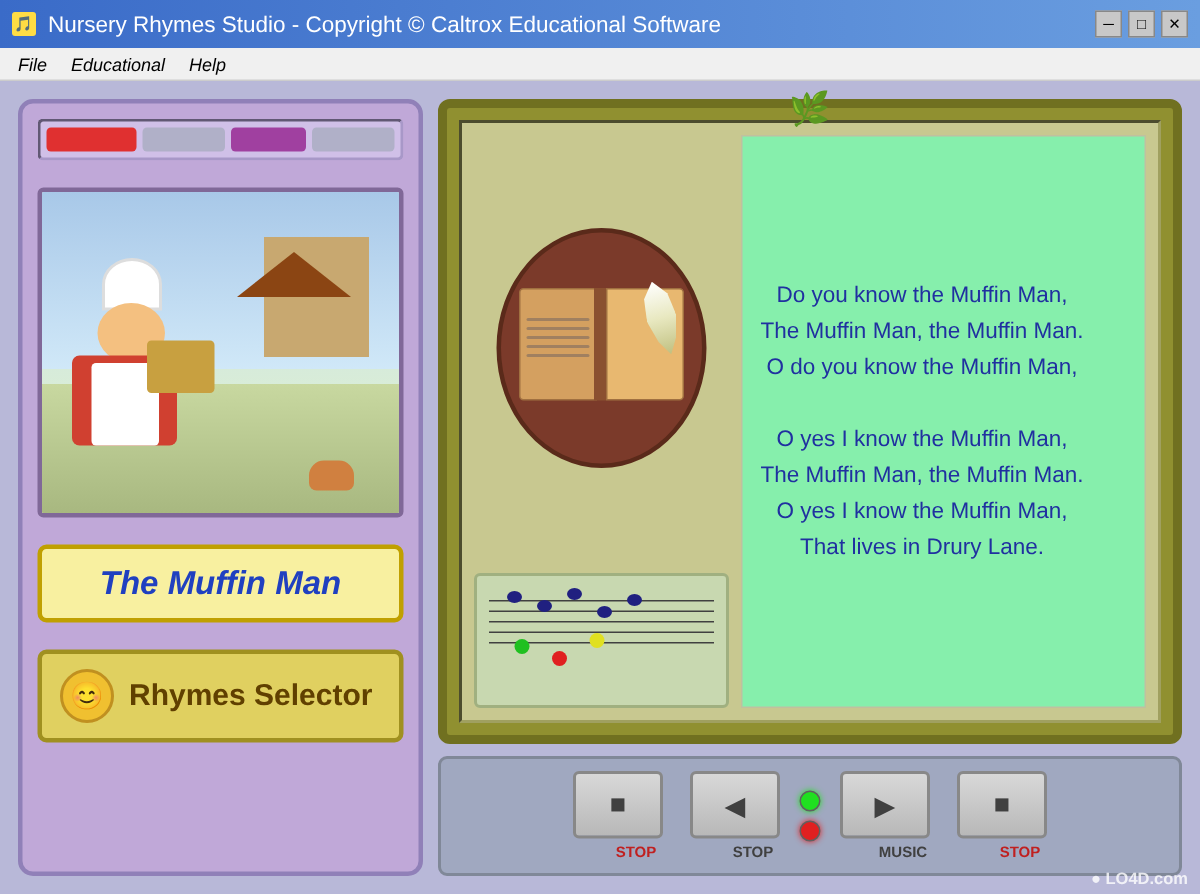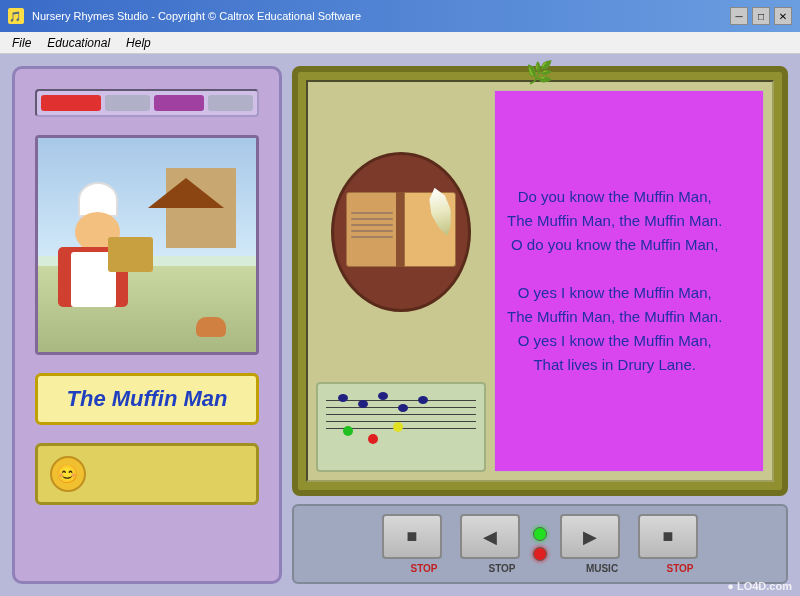--- a/index.html
+++ b/index.html
@@ -23,21 +23,21 @@
     .title-bar-icon {
       width: 16px;
       height: 16px;
       background: #ffdd44;
       border-radius: 2px;
       display: flex; align-items: center; justify-content: center;
       font-size: 10px;
     }
     .title-bar-text {
       color: white;
-      font-size: 11px;
+      font-size: 15px;
       flex: 1;
     }
     .title-bar-buttons {
       display: flex; gap: 4px;
     }
     .title-btn {
       width: 18px; height: 18px;
       background: #c8c8c8;
       border: 1px solid #888;
       display: flex; align-items: center; justify-content: center;
@@ -70,21 +70,21 @@
       padding: 12px;
       gap: 10px;
     }
 
     
     .left-panel {
       width: 270px;
       background: #c0a8d8;
       border: 3px solid #9080b8;
       border-radius: 10px;
-      padding: 20px;
+      padding: 10px;
       display: flex;
       flex-direction: column;
       gap: 18px;
     }
 
     
     .indicator-bar {
       display: flex;
       gap: 4px;
       align-items: center;
@@ -363,21 +363,21 @@
     .note.n4 { left: 80px; top: 20px; }
     .note.n5 { left: 100px; top: 12px; }
     
     .dot-g { width: 10px; height: 10px; border-radius: 50%; background: #20c020; position: absolute; }
     .dot-r { width: 10px; height: 10px; border-radius: 50%; background: #e02020; position: absolute; }
     .dot-y { width: 10px; height: 10px; border-radius: 50%; background: #e0e020; position: absolute; }
 
     
     .frame-right-col {
       flex: 1;
-      background: #d946ef;
+      background: #86efac;
       border: 1px solid #c0c0a0;
       padding: 16px 12px;
       display: flex;
       align-items: center;
     }
     .lyrics {
       color: #2030a0;
       font-size: 15px;
       line-height: 1.6;
       text-align: center;
@@ -504,20 +504,21 @@
     </div>
 
     <div class="title-box">
       <span class="title-box-text">The Muffin Man</span>
     </div>
 
     <div class="rhymes-selector">
       <div class="selector-icon">
         <span>😊</span>
       </div>
+      <span class="selector-text">Rhymes Selector</span>
     </div>
 
   </div>
 
   <div class="right-panel">
 
     <div class="ornate-frame">
       <div class="leaf-deco">🌿</div>
 
       <div class="frame-inner">

